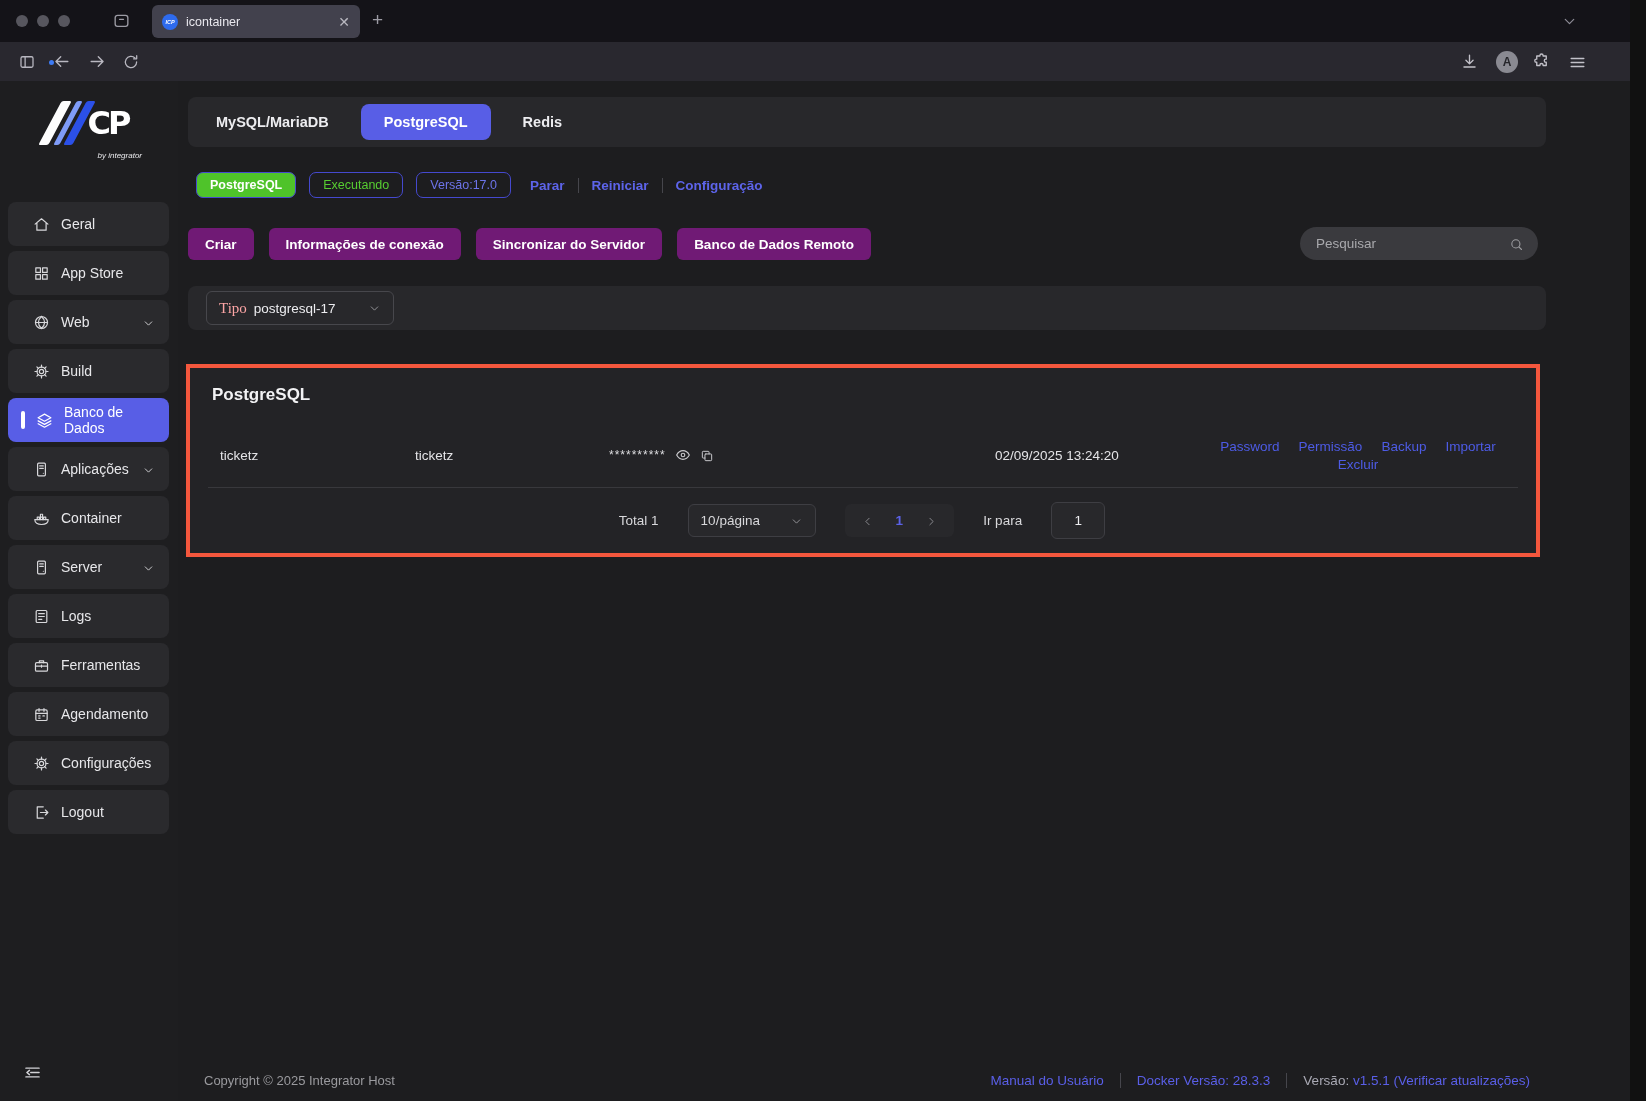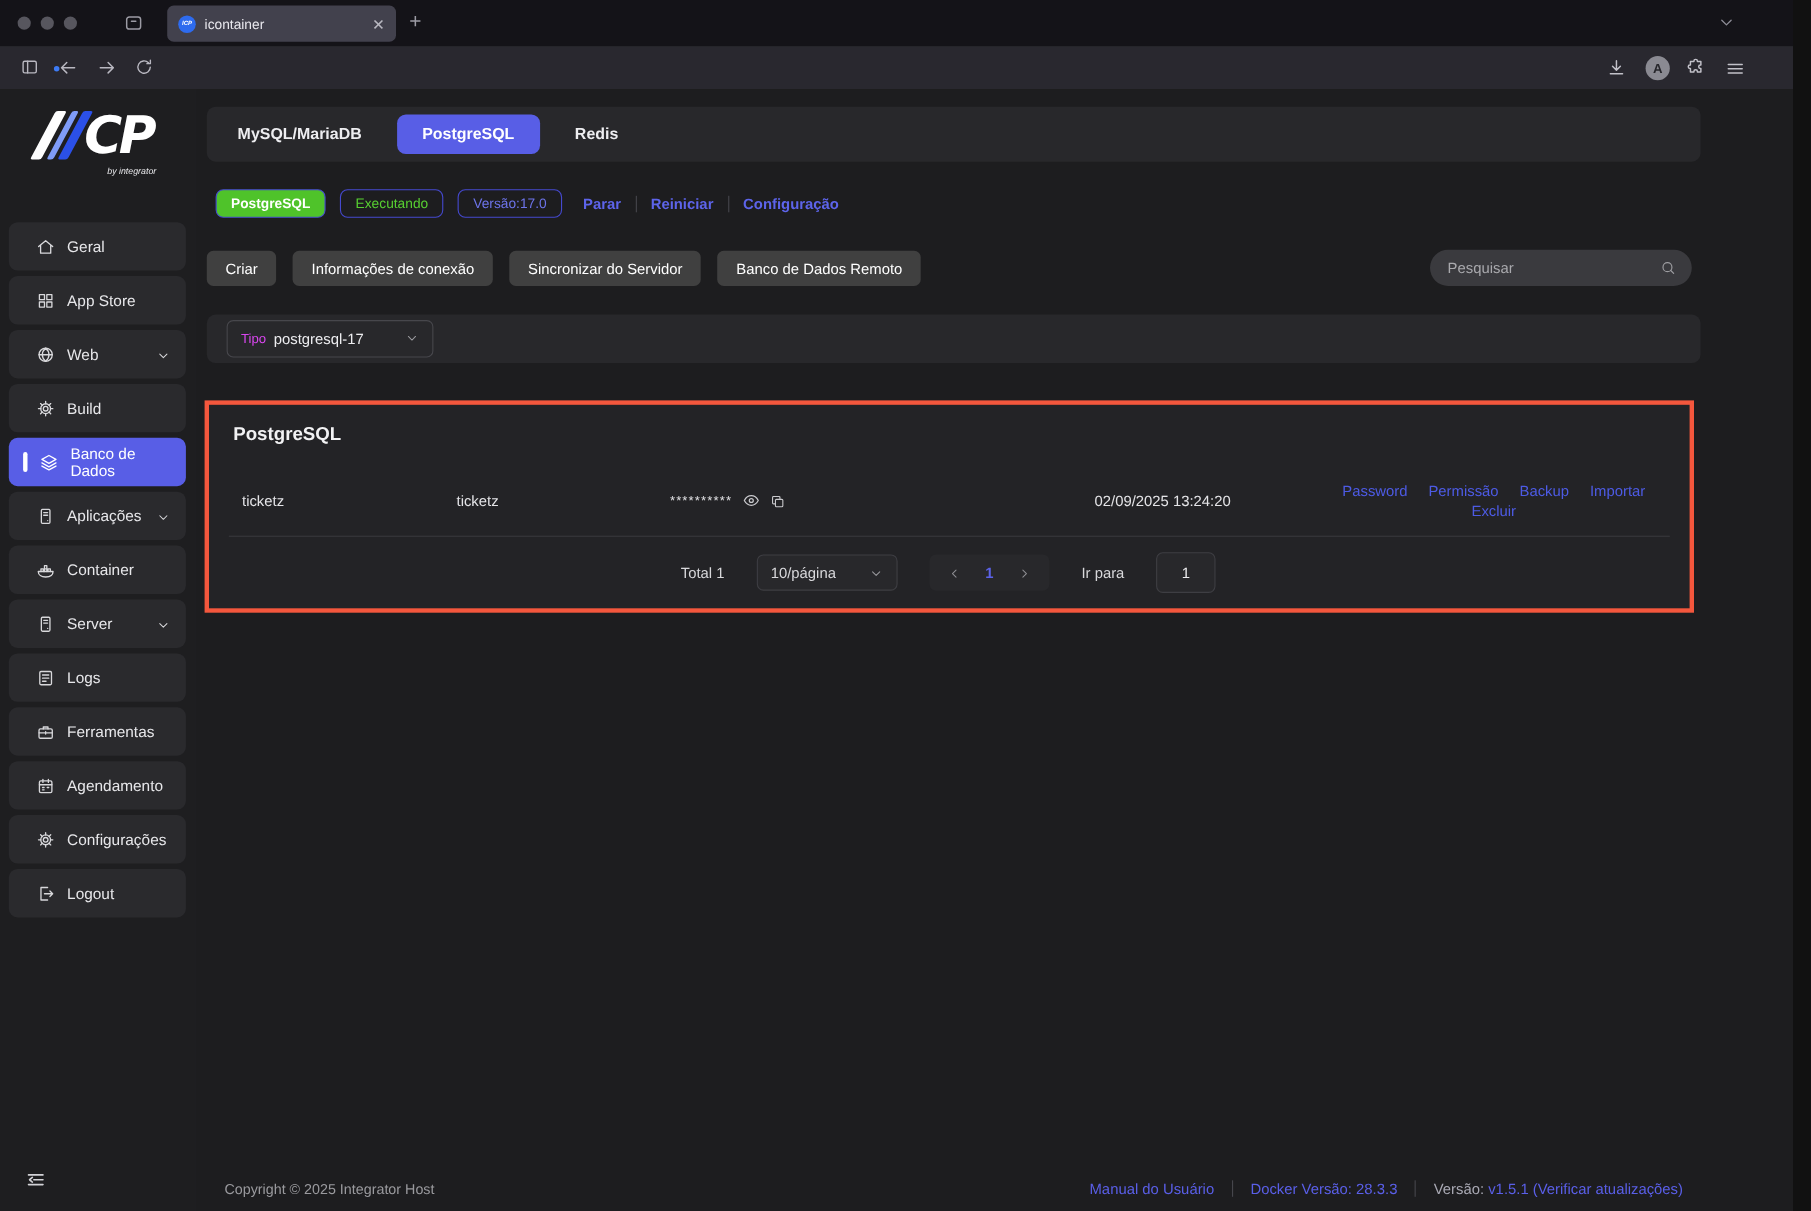--- a/index.html
+++ b/index.html
@@ -35,21 +35,21 @@
     font-size:12px;font-weight:bold;display:flex;align-items:center;justify-content:center;}
   .puzzleic{position:absolute;left:72px;top:1px;color:#c2c1c9;}
   .hamb{position:absolute;left:108px;top:2px;color:#c2c1c9;}
 
   
   .sidebar{position:absolute;top:81px;left:0;width:178px;bottom:0;background:#1e1e20;border-right:1px solid #2b2b2e;}
   .logo{position:absolute;top:14px;left:0;width:178px;display:flex;flex-direction:column;align-items:center;}
   .logo-row{display:flex;align-items:center;height:56px;}
   .lbar{display:inline-block;height:44px;transform:skewX(-28deg);border-radius:2px;}
   .lb1{width:10px;background:#fdfdfd;} .lb2{width:6px;background:#7f9cf8;margin-left:5px;} .lb3{width:9px;background:#2b50e8;margin-left:4px;}
-  .logo-cp{font-family:"DejaVu Sans",sans-serif;font-size:47px;font-weight:900;font-style:italic;color:#fff;
+  .logo-cp{font-family:"DejaVu Sans",sans-serif;font-size:32px;font-weight:900;color:#fff;
     letter-spacing:-3px;margin-left:4px;line-height:1;}
   .logo-tag{color:#e9e9ec;font-size:8px;font-style:italic;align-self:flex-end;margin:0 36px 0 0;}
   .nav{position:absolute;top:121px;left:8px;right:9px;display:flex;flex-direction:column;gap:5px;}
   .nav-item{position:relative;height:44px;background:#2a2a2d;border-radius:8px;display:flex;align-items:center;
     padding:0 14px 0 25px;box-sizing:border-box;gap:11px;color:#e7e7ea;font-size:14px;cursor:default;}
   .nav-item .i{color:#d8d8db;}
   .nav-item.active{background:#585ee6;color:#fff;}
   .nav-item.active .i{color:#fff;}
   .nav-item.active::before{content:"";position:absolute;left:13px;top:13px;width:4px;height:18px;border-radius:2px;background:#fff;}
   .nav-item.active{padding-left:28px;}
@@ -66,33 +66,33 @@
 
   .status-row{position:absolute;left:18px;top:90px;height:28px;display:flex;align-items:center;gap:13px;}
   .badge{height:26px;display:flex;align-items:center;padding:0 13px;border-radius:7px;font-size:12.5px;box-sizing:border-box;}
   .badge-green{background:#4fc32a;border:1.5px solid #4549cf;color:#fff;font-weight:600;}
   .badge-outline-green{border:1.5px solid #4549cf;color:#57ce31;background:transparent;}
   .badge-outline-blue{border:1.5px solid #4549cf;color:#6d74ea;background:transparent;}
   .status-link{color:#5d64ea;font-size:13.5px;font-weight:600;cursor:default;}
   .vpipe{width:1px;height:15px;background:#46464c;}
 
   .actions-row{position:absolute;left:10px;top:147px;display:flex;gap:15px;}
-  .btn{height:32px;background:#404040;border:none;border-radius:6px;color:#fff;font-size:13.5px;font-weight:400;
+  .btn{height:32px;background:#701a75;border:none;border-radius:6px;color:#fff;font-size:13.5px;font-weight:700;
     padding:0 17px;font-family:"Liberation Sans",sans-serif;cursor:default;}
   .searchbox{position:absolute;left:1122px;top:146px;width:238px;height:33px;background:#3a3a3e;border-radius:17px;
     display:flex;align-items:center;padding:0 14px;box-sizing:border-box;}
   .searchbox input{flex:1;background:transparent;border:none;outline:none;color:#e8e8ea;font-size:13.5px;
     font-family:"Liberation Sans",sans-serif;}
   .searchbox input::placeholder{color:#a9a9ad;}
   .search-ic{color:#9d9da1;}
 
   .filter-panel{position:absolute;left:10px;top:205px;width:1358px;height:44px;}
   .type-select{position:absolute;left:18px;top:5px;width:188px;height:34px;border:1px solid #47474c;border-radius:6px;
     display:flex;align-items:center;padding:0 12px;box-sizing:border-box;gap:7px;cursor:default;}
-  .type-label{color:#d946ef;font-size:12px;}
+  .type-label{color:#fca5a5;font-size:15px;font-family:Liberation Serif, serif;}
   .type-value{color:#ededf0;font-size:13.5px;}
   .type-chev{margin-left:auto;color:#9a9a9e;}
 
   .table-section{position:absolute;left:8px;top:283px;width:1354px;box-sizing:border-box;background:#232326;
     border:4px solid #f4573d;padding:15px 18px 14px;}
   .tbl-title{color:#f2f2f4;font-size:17px;font-weight:700;margin:2px 0 18px 4px;}
   .tgrid{display:grid;grid-template-columns:195px 194px 194px 192px 215px 1fr;align-items:center;}
   .thead{background:#323236;height:38px;color:#bcbcc0;font-size:13.5px;font-weight:600;}
   .thead > div{padding-left:12px;display:flex;align-items:center;gap:7px;}
   .thead .ops-h{justify-content:center;padding-left:0;}

